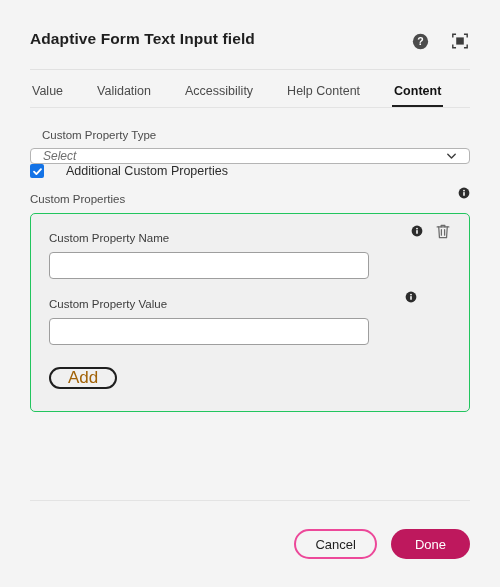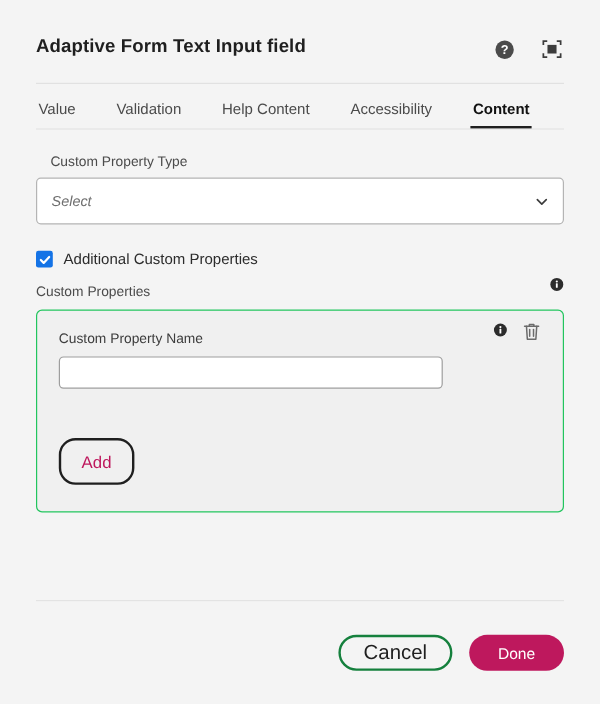--- a/index.html
+++ b/index.html
@@ -113,21 +113,21 @@
     color: #4b4b4b;
     margin: 21px 0 7px 12px;
     display: block;
   }
 
   .select-wrap {
     position: relative;
   }
   .select-box {
     width: 100%;
-    height: 39px;
+    height: 16px;
     box-sizing: border-box;
     background: #ffffff;
     border: 1px solid #b4b4b4;
     border-radius: 4px;
     display: flex;
     align-items: center;
     padding: 0 12px;
     cursor: pointer;
   }
   .select-placeholder {
@@ -141,22 +141,21 @@
     top: 50%;
     transform: translateY(-50%);
     pointer-events: none;
     display: flex;
   }
 
   
   .checkbox-row {
     display: flex;
     align-items: flex-start;
-    gap: 9px;
-    margin-top: 22px;
+    gap: 22px;
     cursor: pointer;
   }
   .checkbox {
     width: 14px;
     height: 14px;
     border-radius: 2px;
     background: #1473e6;
     display: flex;
     align-items: center;
     justify-content: center;
@@ -232,28 +231,28 @@
     color: #2c2c2c;
     outline: none;
   }
 
   .spacer-md { height: 19px; }
 
   .btn-pill {
     display: inline-flex;
     align-items: center;
     justify-content: center;
-    height: 39px;
+    height: 22px;
     padding: 0 17px;
     border-radius: 14px;
     border: 2px solid #1f1f1f;
     background: transparent;
-    color: #be185d;
+    color: #a16207;
     font-family: inherit;
-    font-size: 14px;
+    font-size: 17px;
     cursor: pointer;
     box-sizing: border-box;
   }
   .add-btn { margin-top: 22px; }
 
   
   .footer-rule {
     margin: 0 30px;
     height: 1px;
     background: #e3e3e3;
@@ -263,25 +262,25 @@
     height: 86px;
     display: flex;
     align-items: center;
     justify-content: flex-end;
     gap: 14px;
   }
   .btn-cancel {
     height: 30px;
     padding: 0 19px;
     border-radius: 15px;
-    border: 2px solid #15803d;
+    border: 2px solid #ec4899;
     background: transparent;
     color: #1f1f1f;
     font-family: inherit;
-    font-size: 17px;
+    font-size: 13px;
     cursor: pointer;
     box-sizing: border-box;
   }
   .btn-done {
     height: 30px;
     padding: 0 24px;
     border-radius: 15px;
     border: none;
     background: #be185d;
     color: #ffffff;
@@ -314,22 +313,22 @@
           <rect x="5.8" y="6" width="8.4" height="8" fill="#3c3c3c" stroke="none"></rect>
         </svg>
       </button>
     </div>
   </div>
   <div class="header-rule"></div>
 
   <div class="tabs">
     <button class="tab">Value</button>
     <button class="tab">Validation</button>
+    <button class="tab">Accessibility</button>
     <button class="tab">Help Content</button>
-    <button class="tab">Accessibility</button>
     <button class="tab active">Content</button>
   </div>
   <div class="tabs-rule"></div>
 
   <div class="body">
 
     <label class="field-label">Custom Property Type</label>
 
     <div class="select-wrap">
       <div class="select-box">
@@ -384,20 +383,35 @@
               <path d="M7.2 7.4 V13.6"></path>
               <path d="M10.8 7.4 V13.6"></path>
             </svg>
           </span>
         </div>
         <input class="text-input" type="text" value="" style="">
       </div>
 
       <div class="spacer-md"></div>
 
+      <div class="panel-row">
+        <div class="panel-label-line">
+          <span class="panel-label">Custom Property Value</span>
+        </div>
+        <div class="row-icons-value">
+          <span>
+            <svg width="12" height="12" viewBox="0 0 14 14" aria-hidden="true">
+              <circle cx="7" cy="7" r="6.3" fill="#2c2c2c"></circle>
+              <circle cx="7" cy="4.2" r="1.05" fill="#ffffff"></circle>
+              <rect x="6.1" y="5.9" width="1.8" height="4.4" rx="0.5" fill="#ffffff"></rect>
+            </svg>
+          </span>
+        </div>
+        <input class="text-input" type="text" value="" style="">
+      </div>
 
       <button class="btn-pill add-btn">Add</button>
     </div>
 
   </div>
 
   <div class="footer-rule"></div>
   <div class="footer">
     <button class="btn-cancel">Cancel</button>
     <button class="btn-done">Done</button>

